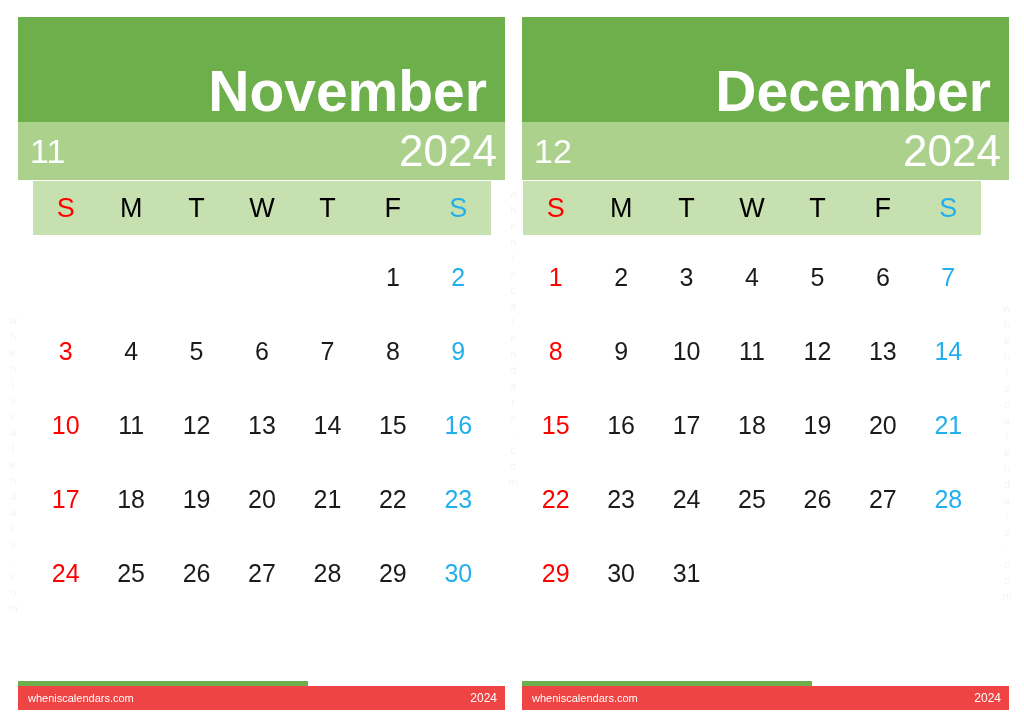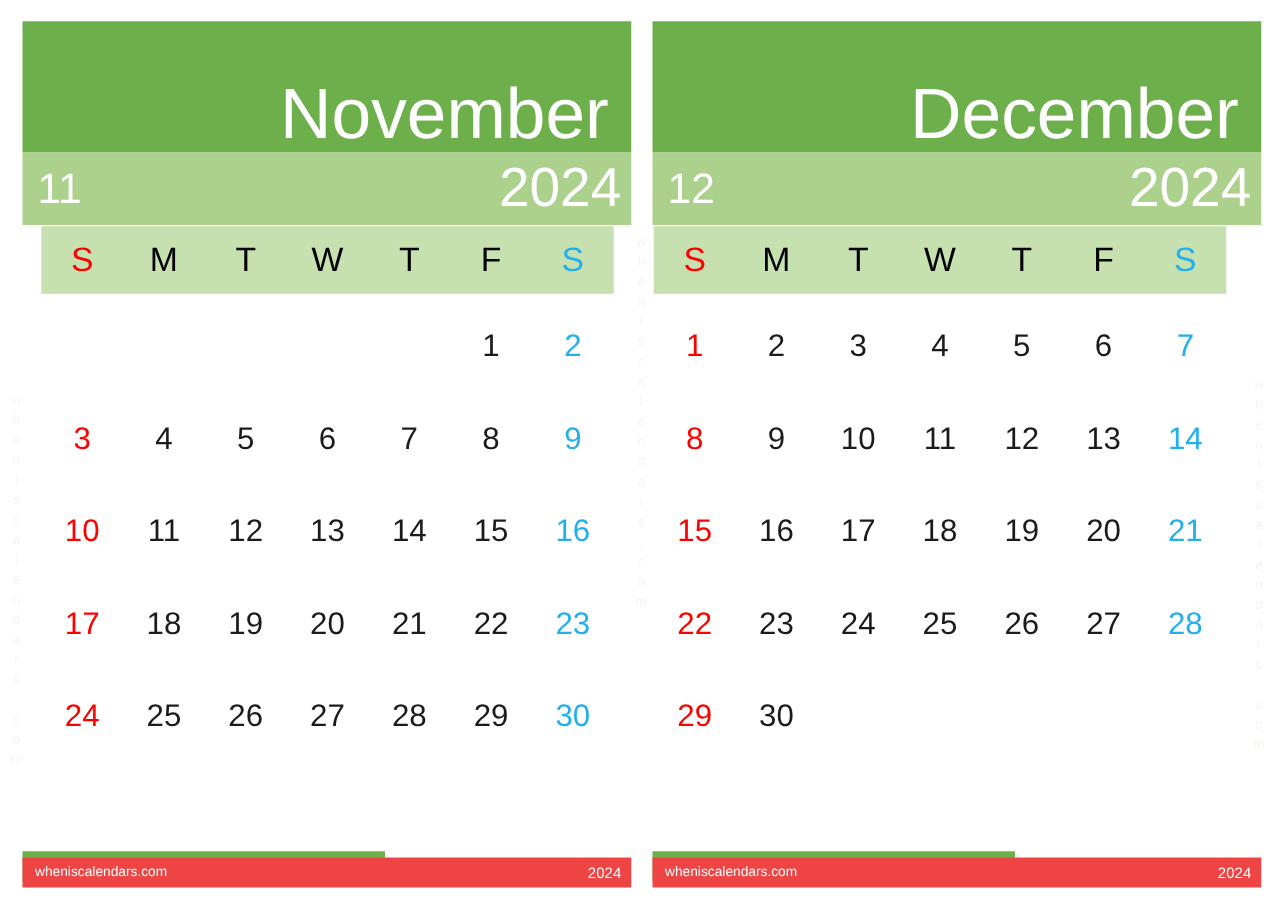--- a/index.html
+++ b/index.html
@@ -61,21 +61,21 @@
     box-sizing: border-box;
   }
   .panel-dec .title-bar { left: 10px; width: 487px; }
 
   .title-text {
     position: absolute;
     right: 18px;
     bottom: 2px;
     color: #ffffff;
     font-size: 57px;
-    font-weight: 400;
+    font-weight: 700;
     line-height: 1;
     letter-spacing: 0px;
     white-space: nowrap;
     margin-top: 35px;
   }
 
   .sub-bar {
     position: absolute;
     left: 18px;
     top: 122px;
@@ -368,20 +368,21 @@
         <div class="day-cell d-sat">21</div>
         <div class="day-cell d-sun">22</div>
         <div class="day-cell">23</div>
         <div class="day-cell">24</div>
         <div class="day-cell">25</div>
         <div class="day-cell">26</div>
         <div class="day-cell">27</div>
         <div class="day-cell d-sat">28</div>
         <div class="day-cell d-sun">29</div>
         <div class="day-cell">30</div>
+        <div class="day-cell">31</div>
         <div class="day-cell d-empty"></div>
         <div class="day-cell d-empty"></div>
         <div class="day-cell d-empty"></div>
         <div class="day-cell d-empty"></div>
       </div>
     <div class="footer-back"></div>
     <div class="footer-bar">
       <div class="footer-site">wheniscalendars.com</div>
       <div class="footer-year">2024</div>
     </div>

